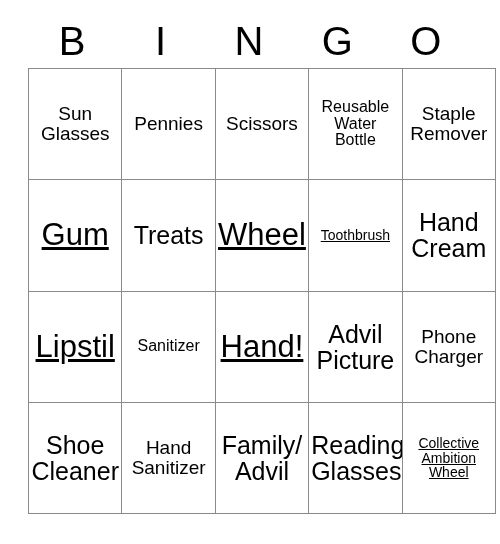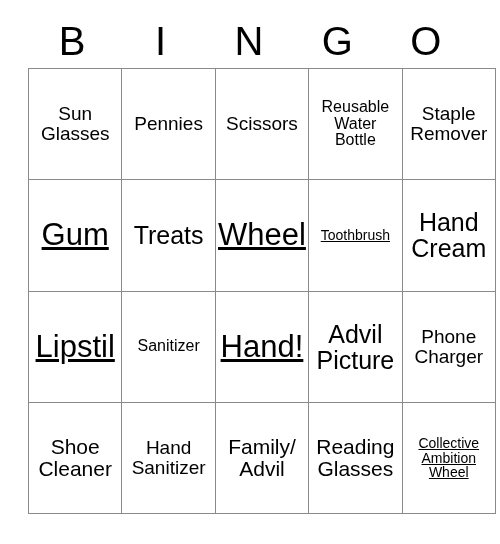--- a/index.html
+++ b/index.html
@@ -69,21 +69,21 @@
     display: block;
     line-height: 1.04;
     white-space: pre-line;
     word-break: normal;
   }
 
   
   .fs-xs   { font-size: 14px; text-decoration: underline; }
   .fs-sm   { font-size: 16px; }
   .fs-md   { font-size: 19px; }
-  .fs-lg   { font-size: 21px; }
+  .fs-lg   { font-size: 25px; }
   .fs-xl   { font-size: 25px; }
   .fs-xxl  { font-size: 31px; text-decoration: underline; }
 
   .clip { white-space: nowrap; text-align: center; }
 </style>
 </head>
 <body>
 
 <div id="card">
 

